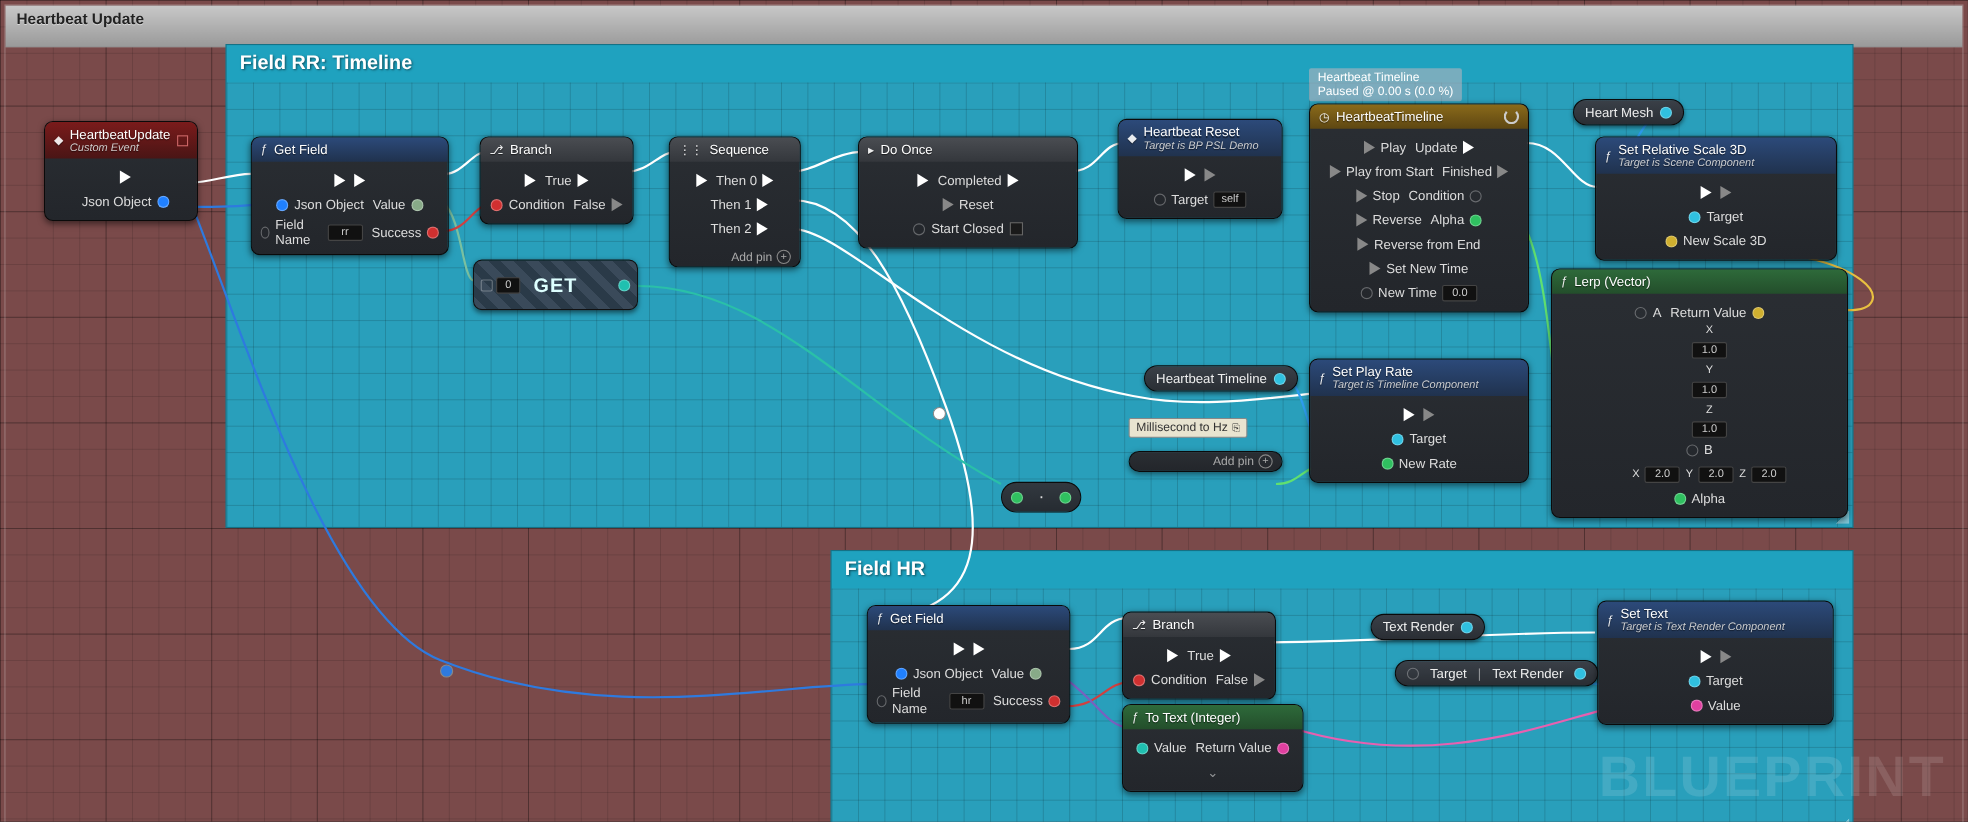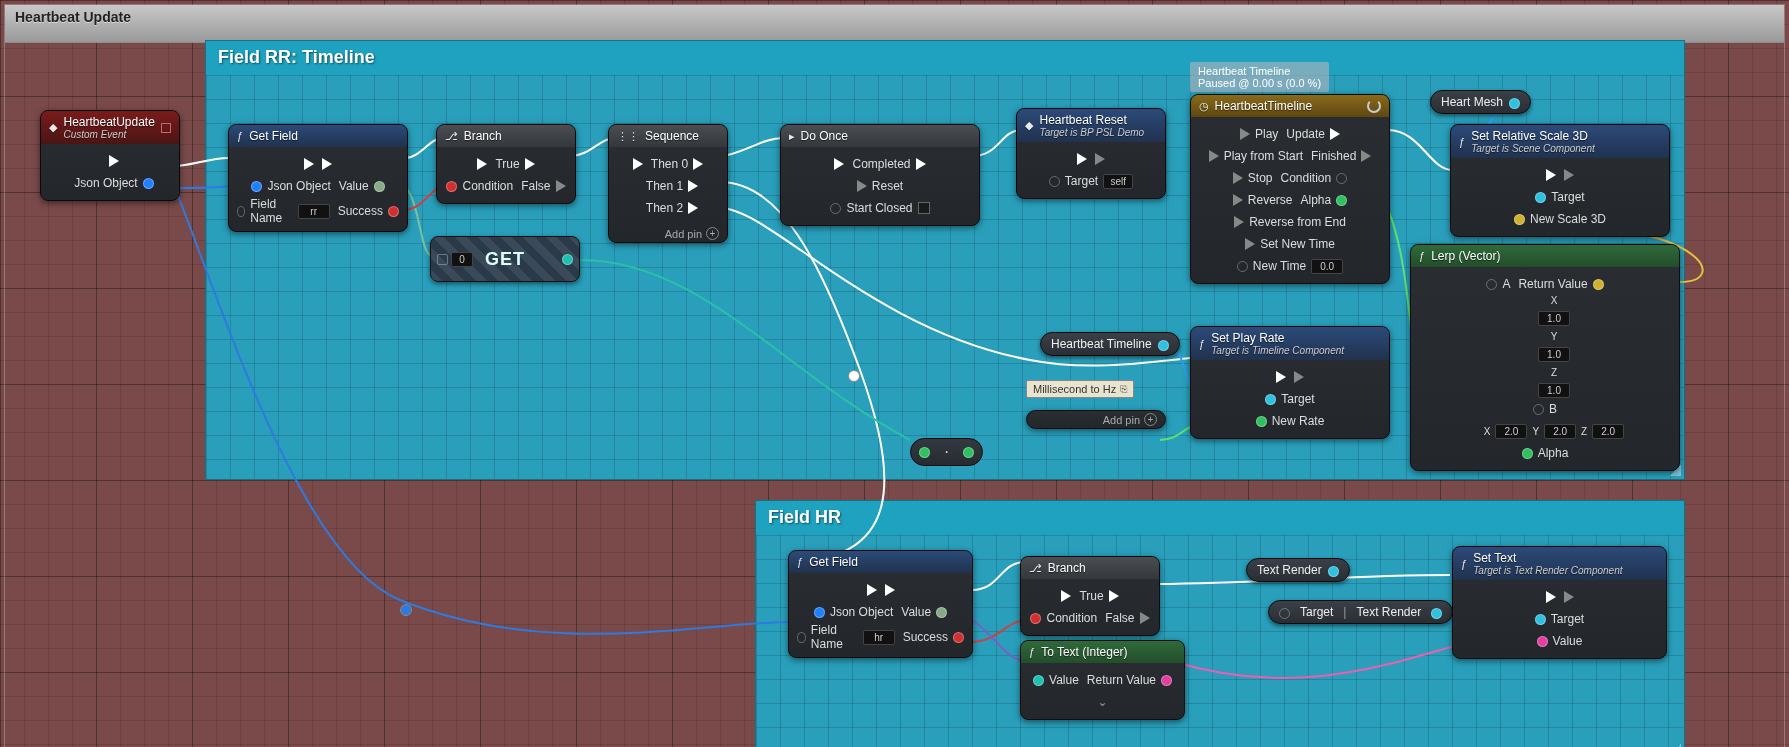--- a/index.html
+++ b/index.html
@@ -106,21 +106,21 @@
   .addpin { color:#aaa; font-size:11px; display:flex;align-items:center;gap:4px;justify-content:flex-end;padding:2px 8px;}
   .addpin .plus{width:13px;height:13px;border-radius:50%;border:1px solid #888;display:flex;align-items:center;justify-content:center;font-size:10px;}
 
   .pill {
     position:absolute;
     background: linear-gradient(#3a4048,#2a2e34);
     border:1px solid #0a0a0a;
     border-radius: 14px;
     padding: 4px 10px;
     font-size:12px; color:#eee;
-    display:flex; align-items:flex-end; gap:6px;
+    display:flex; align-items:center; gap:6px;
     box-shadow:0 2px 4px rgba(0,0,0,0.5);
   }
   .getnode {
     position:absolute;
     width:150px; height:46px;
     border-radius:8px; border:1px solid #111;
     background:
       repeating-linear-gradient(45deg, #3a4a5a 0 8px, #2a3a48 8px 16px);
     display:flex; align-items:center; justify-content:center;
     color:#dff; font-weight:bold; font-size:18px; letter-spacing:1px;
@@ -727,13 +727,14 @@
         </div>
       <div class="row">
           <span class="left">
             <span class="pin pink"></span>
             <span>Value</span>
           </span>
         </div>
     </div>
   </div>
 
+  <div class="watermark">BLUEPRINT</div>
 </div>
 
 </body></html>

